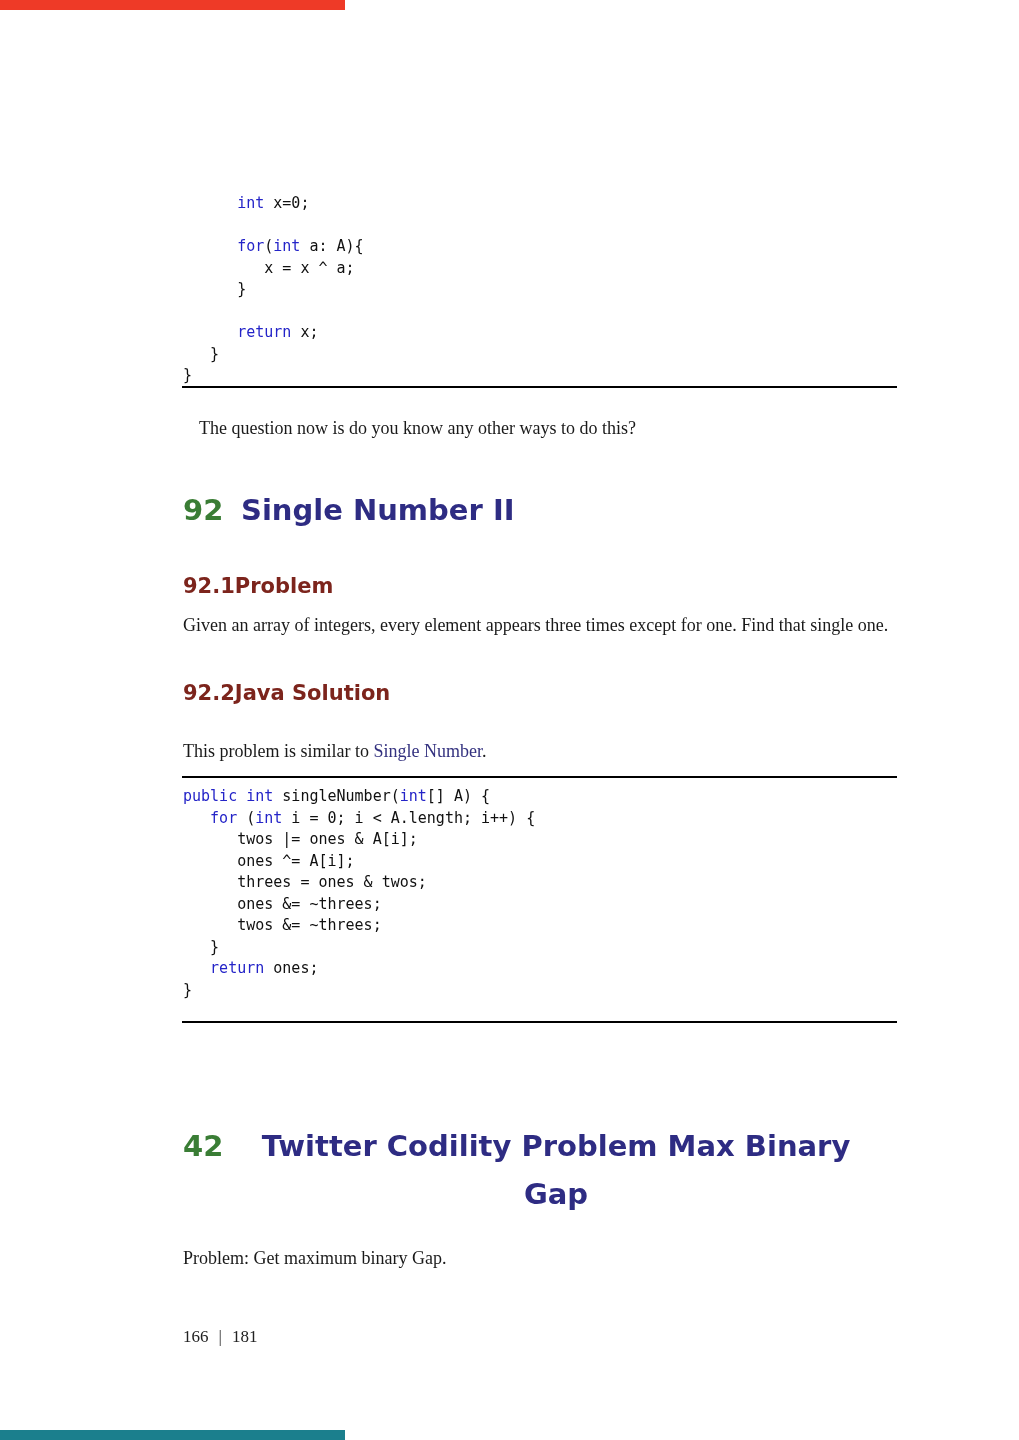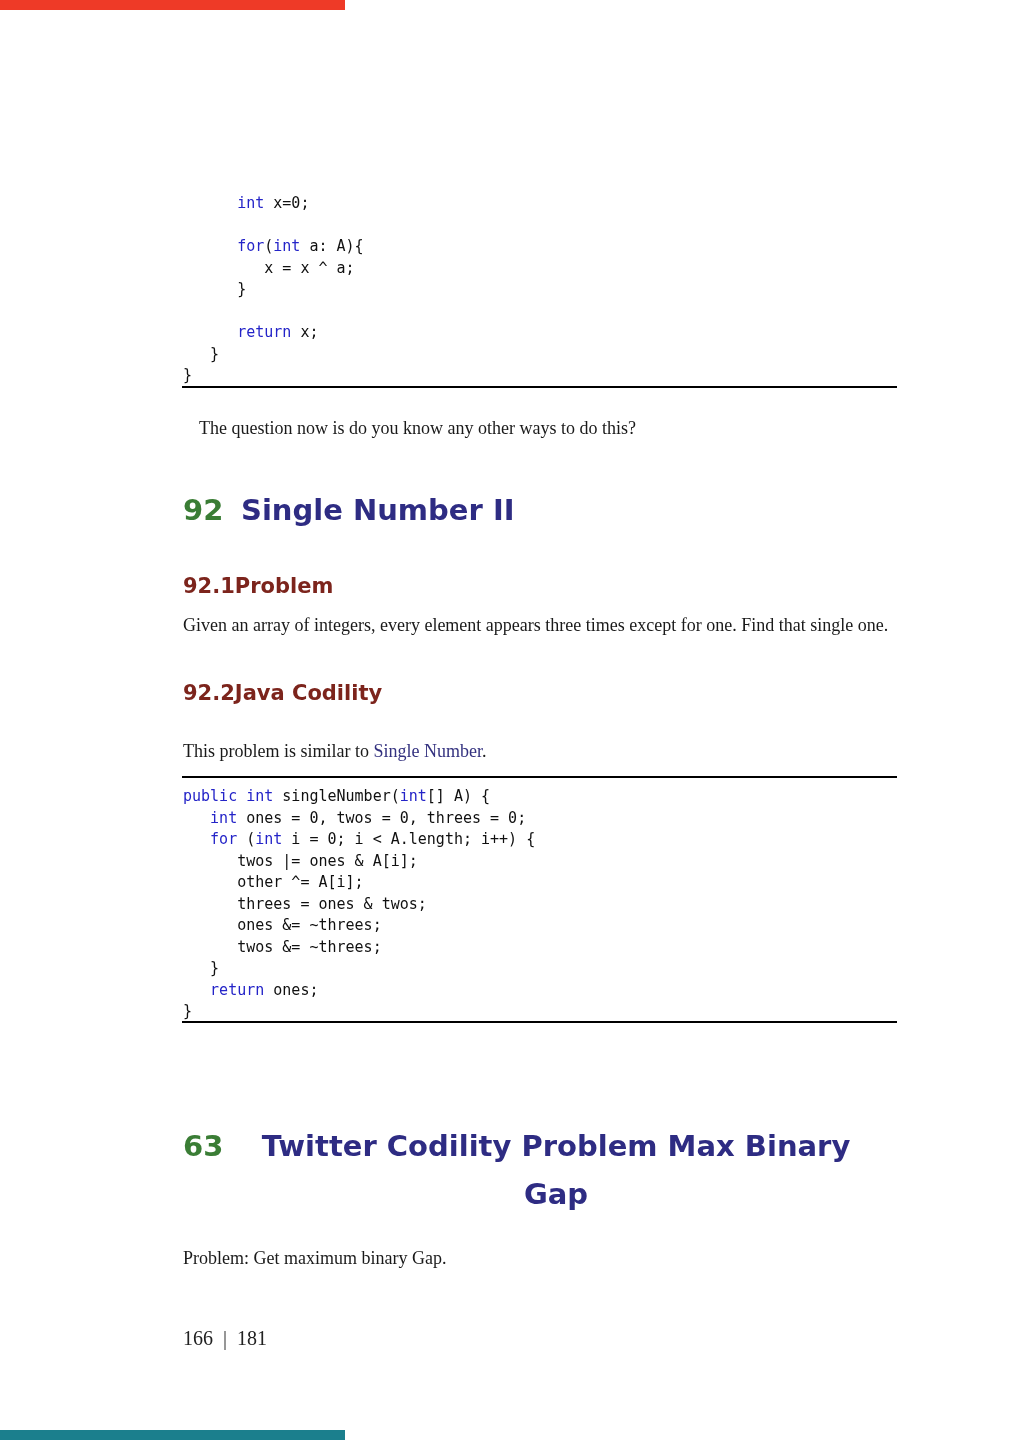--- a/index.html
+++ b/index.html
@@ -53,21 +53,21 @@
   h1.wrap .htitle{max-width:630px;text-align:center;}
   h2{font-size:21px;line-height:25px;color:var(--sub-maroon);}
   h2 .hnum{flex:0 0 50px;}
 
   .link{color:var(--link);text-decoration:none;cursor:pointer;}
 
   .footer{
     position:absolute;
     left:183px;
     top:1327px;
-    font-size:20px;
+    font-size:17px;
     color:#222;
   }
   .footer .fsep{margin:0 10px;color:#333;}
 </style>
 </head>
 <body>
 
 <div class="page">
 
   <div class="edge-bar top"></div>
@@ -95,47 +95,46 @@
 
   <h2 style="top:574px;">
     <span class="hnum">92.1</span>
     <span class="htitle">Problem</span>
   </h2>
 
   <p class="body-text justified" style="top:612px;">Given an array of integers, every element appears three times except for one. Find that single one.</p>
 
   <h2 style="top:681px;">
     <span class="hnum">92.2</span>
-    <span class="htitle">Java Codility</span>
+    <span class="htitle">Java Solution</span>
   </h2>
 
   <p class="body-text" style="top:738px;">
     <span>This problem is similar to </span><a class="link">Single Number</a><span>.</span>
   </p>
 
   <div class="rule" style="top:776px;"></div>
 
   <div class="code" style="top:786px;">
       <div class="cl"><span class="kw">public</span><span> </span><span class="kw">int</span><span> singleNumber(</span><span class="kw">int</span><span>[] A) {</span></div>
-      <div class="cl"><span>   </span><span class="kw">int</span><span> ones = 0, twos = 0, threes = 0;</span></div>
       <div class="cl"><span>   </span><span class="kw">for</span><span> (</span><span class="kw">int</span><span> i = 0; i &lt; A.length; i++) {</span></div>
       <div class="cl"><span>      twos |= ones &amp; A[i];</span></div>
-      <div class="cl"><span>      other ^= A[i];</span></div>
+      <div class="cl"><span>      ones ^= A[i];</span></div>
       <div class="cl"><span>      threes = ones &amp; twos;</span></div>
       <div class="cl"><span>      ones &amp;= ~threes;</span></div>
       <div class="cl"><span>      twos &amp;= ~threes;</span></div>
       <div class="cl"><span>   }</span></div>
       <div class="cl"><span>   </span><span class="kw">return</span><span> ones;</span></div>
       <div class="cl"><span>}</span></div>
     </div>
 
   <div class="rule" style="top:1021px;"></div>
 
   <h1 class="wrap" style="top:1122px;">
-    <span class="hnum">63</span>
+    <span class="hnum">42</span>
     <span class="htitle">Twitter Codility Problem Max Binary Gap</span>
   </h1>
 
   <p class="body-text" style="top:1245px;">Problem: Get maximum binary Gap.</p>
 
   <div class="footer">
     <span>166</span><span class="fsep">|</span><span>181</span>
   </div>
 
   <div class="edge-bar bottom"></div>

